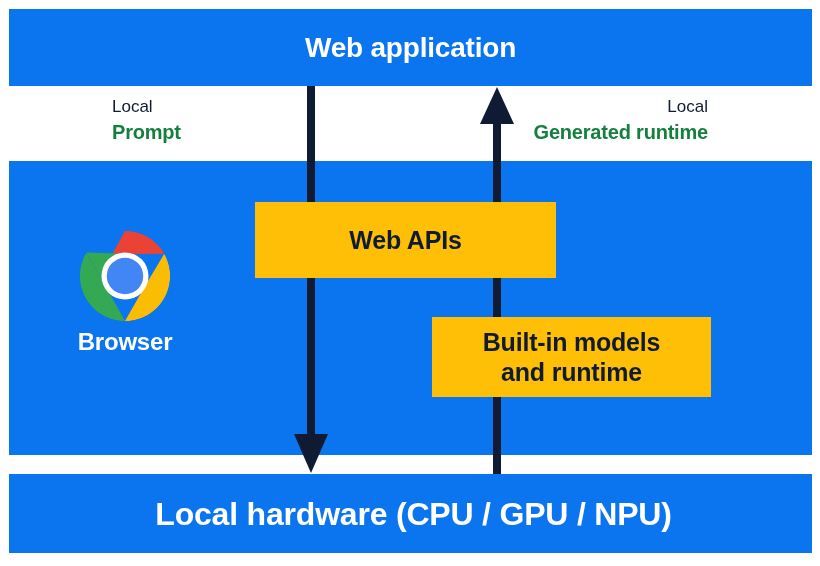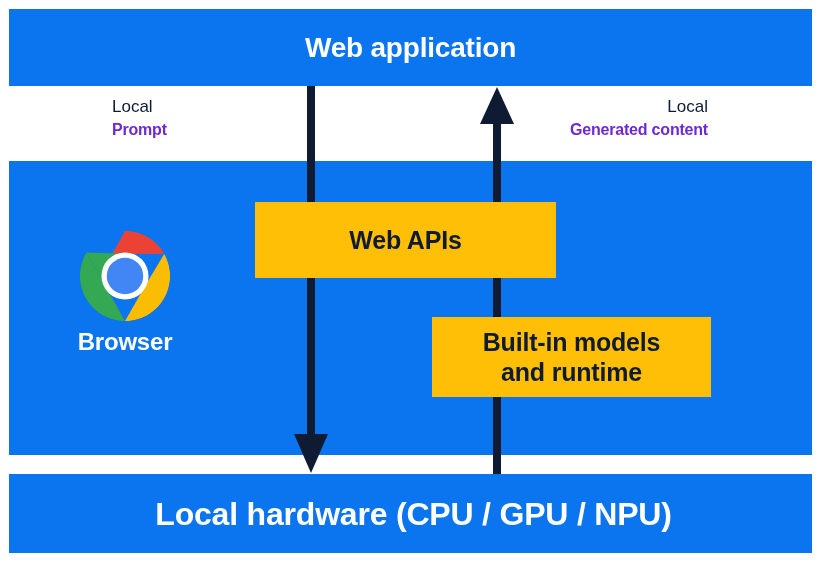--- a/index.html
+++ b/index.html
@@ -79,23 +79,23 @@
     top: 97px;
     text-align: right;
   }
   .io-kind {
     font-size: 17px;
     font-weight: 400;
     color: #0e1b33;
     display: block;
   }
   .io-value {
-    font-size: 16px;
-    font-weight: 700;
-    color: #6d28d9;
+    font-size: 20px;
+    font-weight: 700;
+    color: #15803d;
     display: block;
     margin-top: 3px;
     letter-spacing: -0.2px;
   }
 
   
   #arrow-layer {
     position: absolute;
     left: 0;
     top: 0;
@@ -173,21 +173,21 @@
     <div class="band-label">Local hardware (CPU / GPU / NPU)</div>
   </div>
 
   <div class="io-block" id="io-input">
     <span class="io-kind">Local</span>
     <span class="io-value">Prompt</span>
   </div>
 
   <div class="io-block" id="io-output">
     <span class="io-kind">Local</span>
-    <span class="io-value">Generated content</span>
+    <span class="io-value">Generated runtime</span>
   </div>
 
   <svg id="arrow-layer" viewBox="0 0 820 566">
 
     <g>
       <rect x="307" y="86" width="8" height="352" fill="#0e1b33"></rect>
       <polygon points="294,434 328,434 311,473" fill="#0e1b33"></polygon>
     </g>
 
     <g>

